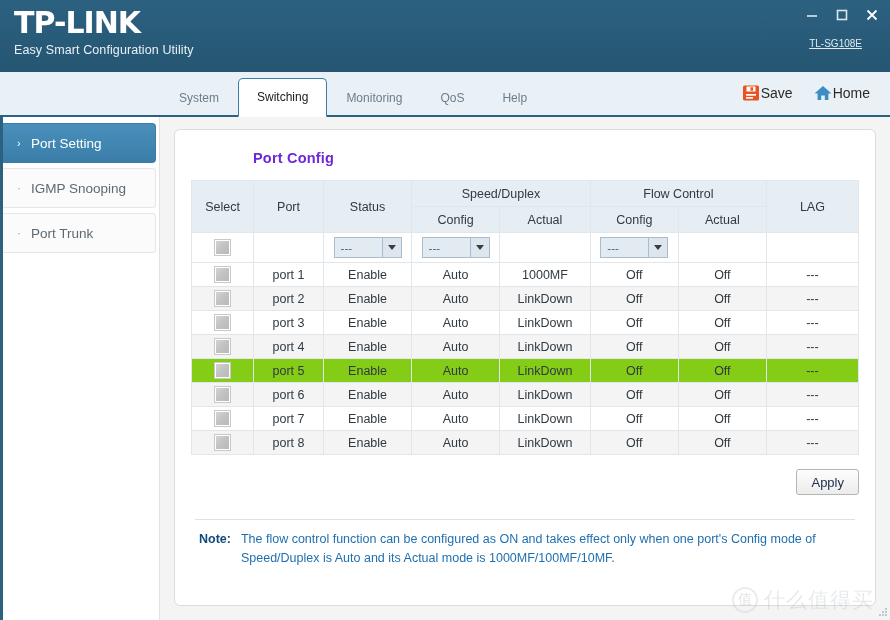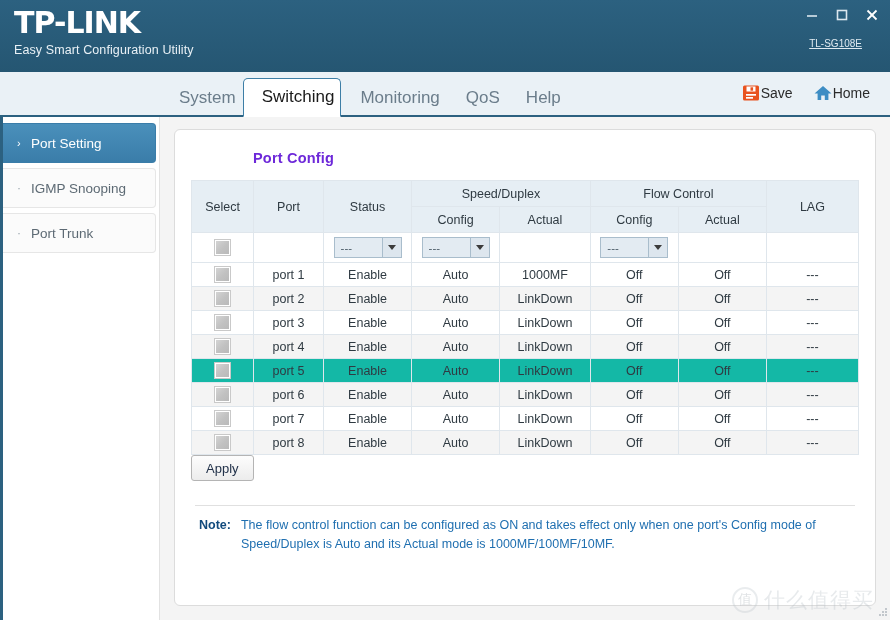--- a/index.html
+++ b/index.html
@@ -52,22 +52,22 @@
   .tabbar {
     position: relative;
     height: 45px; flex: 0 0 45px;
     background: #eaf1f6;
     border-bottom: 2px solid #2c6180;
     display: flex; align-items: flex-end;
     padding-left: 160px;
   }
   .tab {
     position: relative;
-    font-size: 17px; color: #6b7d8b;
-    padding: 9px 6px 10px 18px;
+    font-size: 12px; color: #6b7d8b;
+    padding: 9px 18px 10px 18px;
     line-height: 18px;
     background: transparent;
     border: 1px solid transparent;
     border-bottom: none;
     cursor: default;
     top: 2px;
   }
   .tab.active {
     color: #1a1a1a;
     background: #ffffff;
@@ -167,21 +167,21 @@
     background: #e6eef4;
     height: 26px;
     font-size: 12.5px;
     color: #2f3a42;
   }
   table.grid thead th.tall { height: 52px; }
   .filter-row td { height: 30px; background: #ffffff; }
   tbody tr td { height: 24px; }
   tbody tr.odd td { background: #ffffff; }
   tbody tr.even td { background: #f4f4f4; }
-  tbody tr.sel td { background: #14b8a6; }
+  tbody tr.sel td { background: #84cc16; }
 
   .chk {
     width: 15px; height: 15px; display: inline-block;
     background: linear-gradient(135deg, #d4d4d4 0%, #c2c2c2 50%, #b9b9b9 100%);
     border: 1px solid #ffffff;
     outline: 1px solid #c9c9c9;
     vertical-align: middle;
   }
   .ddl {
     display: inline-flex; align-items: stretch;
@@ -203,21 +203,22 @@
   }
   .ddl-arrow i {
     display: block; width: 0; height: 0;
     border-left: 4.5px solid transparent;
     border-right: 4.5px solid transparent;
     border-top: 5.5px solid #3b3b3b;
   }
 
   
   .apply-row {
-    display: flex; justify-content: flex-start;
+    display: flex; justify-content: flex-end;
+    margin-top: 14px;
   }
   .btn {
     min-width: 62px; height: 26px;
     padding: 0 14px;
     font-size: 13px; color: #22324a;
     font-family: "Liberation Sans", sans-serif;
     background: linear-gradient(180deg, #fdfdfd 0%, #ececec 100%);
     border: 1px solid #b4b4b4;
     border-radius: 3px;
     cursor: default;

